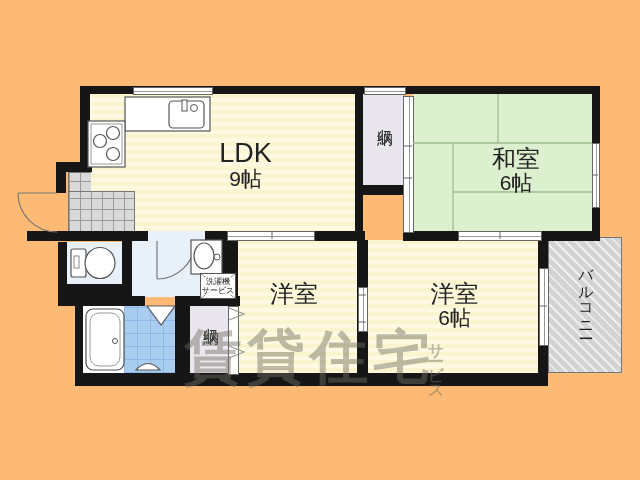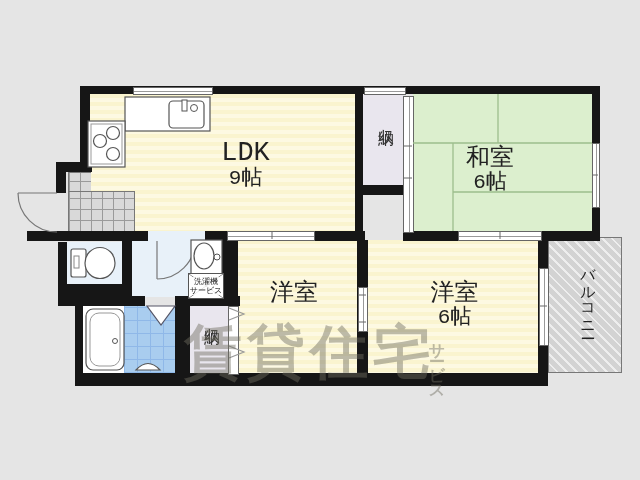--- a/index.html
+++ b/index.html
@@ -1,17 +1,17 @@
 <!DOCTYPE html>
 <html style="--wall: #161616; --room-yellow: #FAF4CF; --room-yellow2: #FDF9E2; --tatami: #DCEFCE; --tatami-line: #9DBE8D; --tile-blue: #A9CDEF; --tile-line: #8FB8E8; --floor-blue: #E8F1F9; --storage: #E9E6EE; --balcony: #D8D8D8; --entrance-tile: #D9D9D9; --watermark: rgba(110,108,95,0.45); --label: #222222;"><head>
 <meta charset="utf-8">
 <style>
   html,body{margin:0;padding:0;background:#fff;}
-  #canvas{position:relative;width:640px;height:480px;background:#e5e5e5;overflow:hidden;
-    font-family:Liberation Mono, monospace;}
+  #canvas{position:relative;width:640px;height:480px;background:#fdba74;overflow:hidden;
+    font-family:Liberation Sans, sans-serif;}
   
   .room{position:absolute;z-index:1;}
   .yellow{background:repeating-linear-gradient(180deg,var(--room-yellow,#FAF4CF) 0 4px,var(--room-yellow2,#FDF9E2) 4px 8px);}
   .tatami{background:var(--tatami,#DCEFCE);}
   .bluefloor{background:var(--floor-blue,#E8F1F9);}
   .storage{background:var(--storage,#E9E6EE);}
   .tilebath{background-image:
       repeating-linear-gradient(0deg,var(--tile-line,#8FB8E8) 0 1px,transparent 1px 13px),
       repeating-linear-gradient(90deg,var(--tile-line,#8FB8E8) 0 1px,transparent 1px 13px);
       background-color:var(--tile-blue,#A9CDEF);}
@@ -174,37 +174,37 @@
       <line x1="500" y1="231" x2="500" y2="239"></line>
       <line x1="358" y1="295" x2="366" y2="295"></line>
       <line x1="358" y1="322" x2="366" y2="322"></line>
     </g>
   </svg>
 
   <div class="room-label ldk" style="left:198px;top:139px;width:95px;">
     <span class="nm">LDK</span>
     <span class="sz">9帖</span>
   </div>
-  <div class="room-label" style="left:445px;top:146px;width:90px;">
+  <div class="room-label" style="left:471px;top:146px;width:90px;">
     <span class="nm">和室</span>
     <span class="sz">6帖</span>
   </div>
   <div class="room-label" style="left:245px;top:281px;width:98px;">
     <span class="nm">洋室</span>
   </div>
   <div class="room-label" style="left:407px;top:281px;width:95px;">
     <span class="nm">洋室</span>
     <span class="sz">6帖</span>
   </div>
 
   <div class="storage-label vtext" style="left:374px;top:116px;">収納</div>
   <div class="storage-label vtext" style="left:200px;top:315px;">収納</div>
   <div class="balcony-label vtext" style="left:576px;top:258px;">バルコニー</div>
 
-  <div class="laundry" style="left:188px;top:273px;">
+  <div class="laundry" style="left:200px;top:273px;">
     <div class="txt">
       <span>洗濯機</span><br>
       <span>サービス</span>
     </div>
   </div>
 
   <div class="wm-main" style="left:184px;top:328px;">賃貸住宅</div>
   <div class="wm-sub vtext" style="left:428px;top:332px;">サービス</div>
 
 </div>

